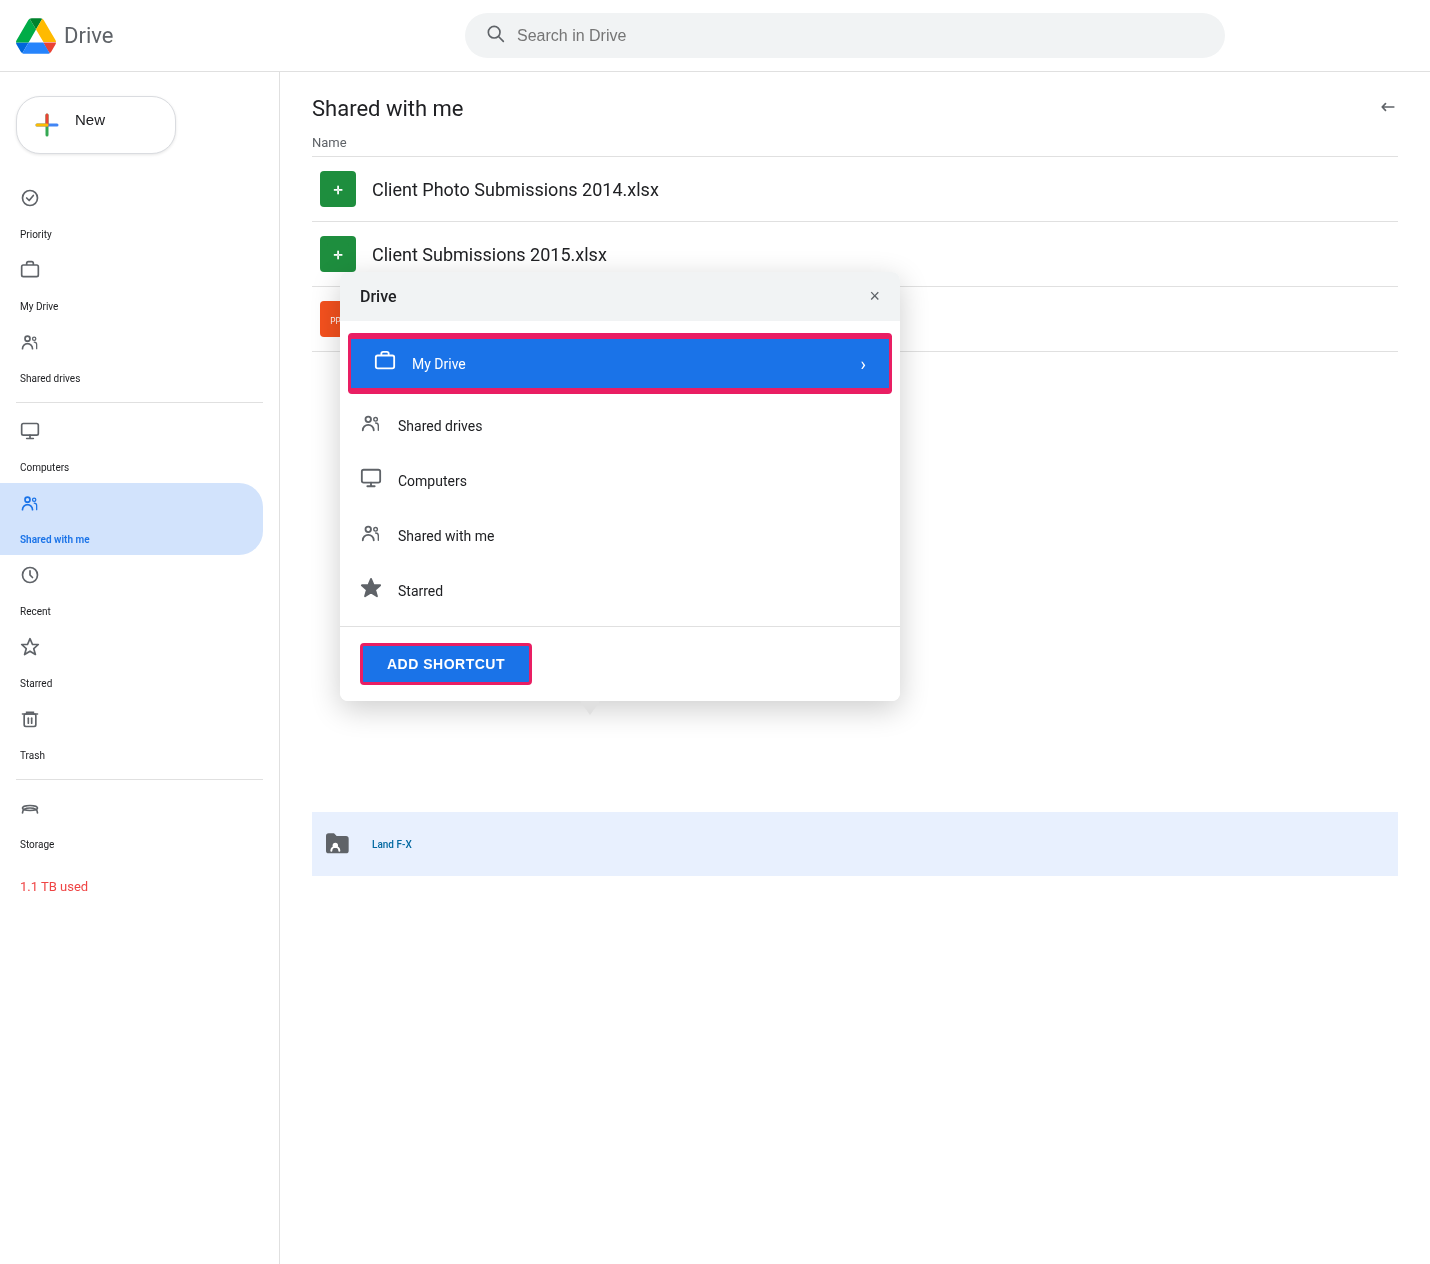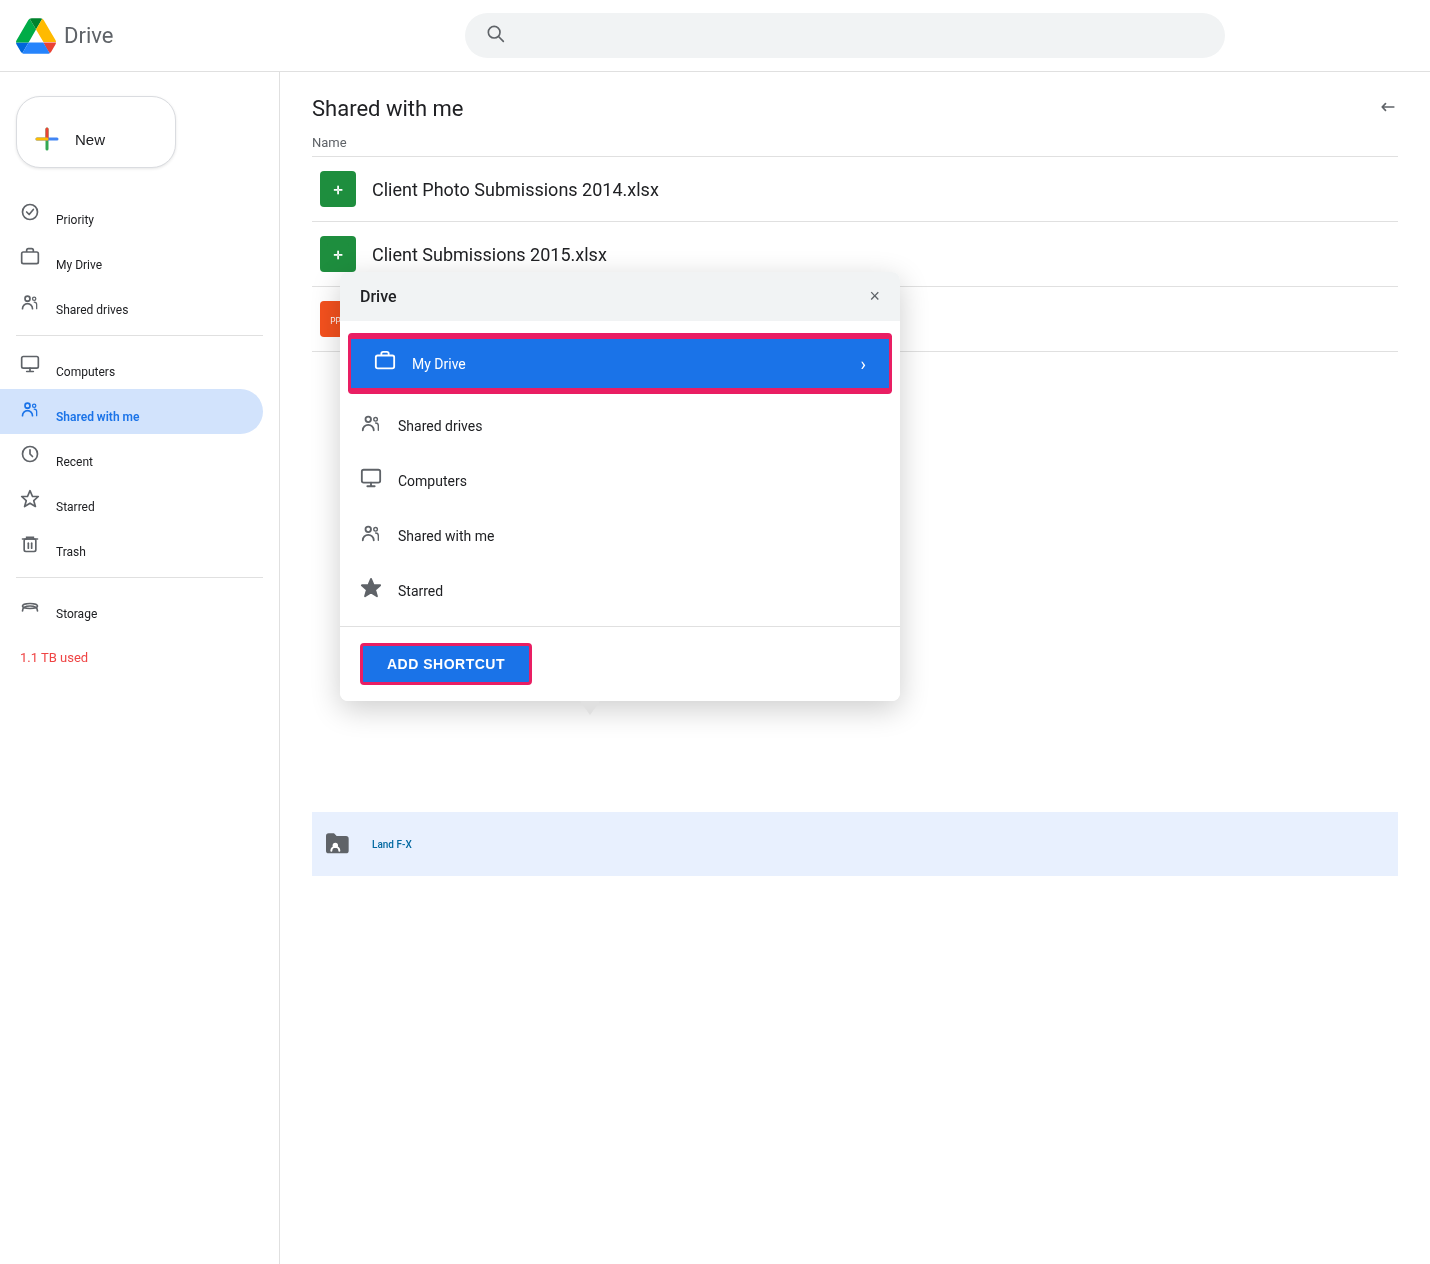--- a/index.html
+++ b/index.html
@@ -12,24 +12,24 @@
     .logo-text { font-size: 22px; color: #5f6368; font-weight: 400; }
     .search-bar { flex: 1; display: flex; align-items: center; background: #f1f3f4; border-radius: 24px; padding: 10px 20px; gap: 12px; max-width: 760px; margin: 0 auto; }
     .search-input { border: none; background: transparent; font-size: 16px; color: #202124; outline: none; width: 100%; }
     .search-icon-wrap { color: #5f6368; font-size: 20px; }
 
     
     .main-layout { display: flex; flex: 1; overflow: hidden; }
 
     
     .sidebar { width: 280px; padding: 8px 0; border-right: 1px solid #e0e0e0; overflow-y: auto; }
-    .new-btn { display: flex; align-items: center; gap: 14px; margin: 16px 16px 24px 16px; background: #fff; border: 1px solid #dadce0; border-radius: 24px; padding: 28px 20px 14px 16px; cursor: pointer; box-shadow: 0 1px 3px rgba(0,0,0,0.1); width: 160px; }
+    .new-btn { display: flex; gap: 14px; margin: 16px 16px 24px 16px; background: #fff; border: 1px solid #dadce0; border-radius: 24px; padding: 14px 20px 14px 16px; cursor: pointer; box-shadow: 0 1px 3px rgba(0,0,0,0.1); width: 160px; }
     .new-btn-label { font-size: 15px; font-weight: 500; color: #202124; }
 
-    .sidebar-item { display: flex; align-items: flex-end; gap: 16px; padding: 10px 16px 10px 20px; cursor: pointer; border-radius: 0 24px 24px 0; margin-right: 16px; color: #202124; font-size: 12px; }
+    .sidebar-item { display: flex; align-items: flex-start; gap: 16px; padding: 10px 16px 10px 20px; cursor: pointer; border-radius: 0 24px 24px 0; margin-right: 16px; color: #202124; font-size: 10px; flex-direction: column; }
     .sidebar-item.active { background: #d2e3fc; color: #1a73e8; font-weight: 600; }
     .sidebar-item .item-icon { font-size: 20px; color: #5f6368; }
     .sidebar-item.active .item-icon { color: #1a73e8; }
     .sidebar-divider { height: 1px; background: #e0e0e0; margin: 8px 16px; }
     .storage-section { padding: 16px 20px; }
     .storage-label { font-size: 13px; color: #ef4444; margin-top: 4px; }
 
     
     .content { flex: 1; padding: 24px 32px; overflow-y: auto; position: relative; }
     .page-title { font-size: 22px; color: #202124; font-weight: 400; margin-bottom: 4px; display: flex; align-items: center; justify-content: space-between; }
@@ -83,20 +83,21 @@
     </svg>
     <span class="logo-text">Drive</span>
   </div>
   <div class="search-bar">
     <span class="search-icon-wrap">
       <svg width="20" height="20" viewBox="0 0 24 24" fill="none">
           <circle cx="11" cy="11" r="7" stroke="#5f6368" stroke-width="2"></circle>
           <line x1="16.5" y1="16.5" x2="22" y2="22" stroke="#5f6368" stroke-width="2" stroke-linecap="round"></line>
         </svg>
     </span>
+    <input class="search-input" type="text" placeholder="Search in Drive" style="">
   </div>
 </div>
 
 <div class="main-layout">
 
   <div class="sidebar">
     <button class="new-btn">
 
       <svg width="28" height="28" viewBox="0 0 28 28">
         <line x1="14" y1="4" x2="14" y2="24" stroke="#34a853" stroke-width="3" stroke-linecap="round"></line>

